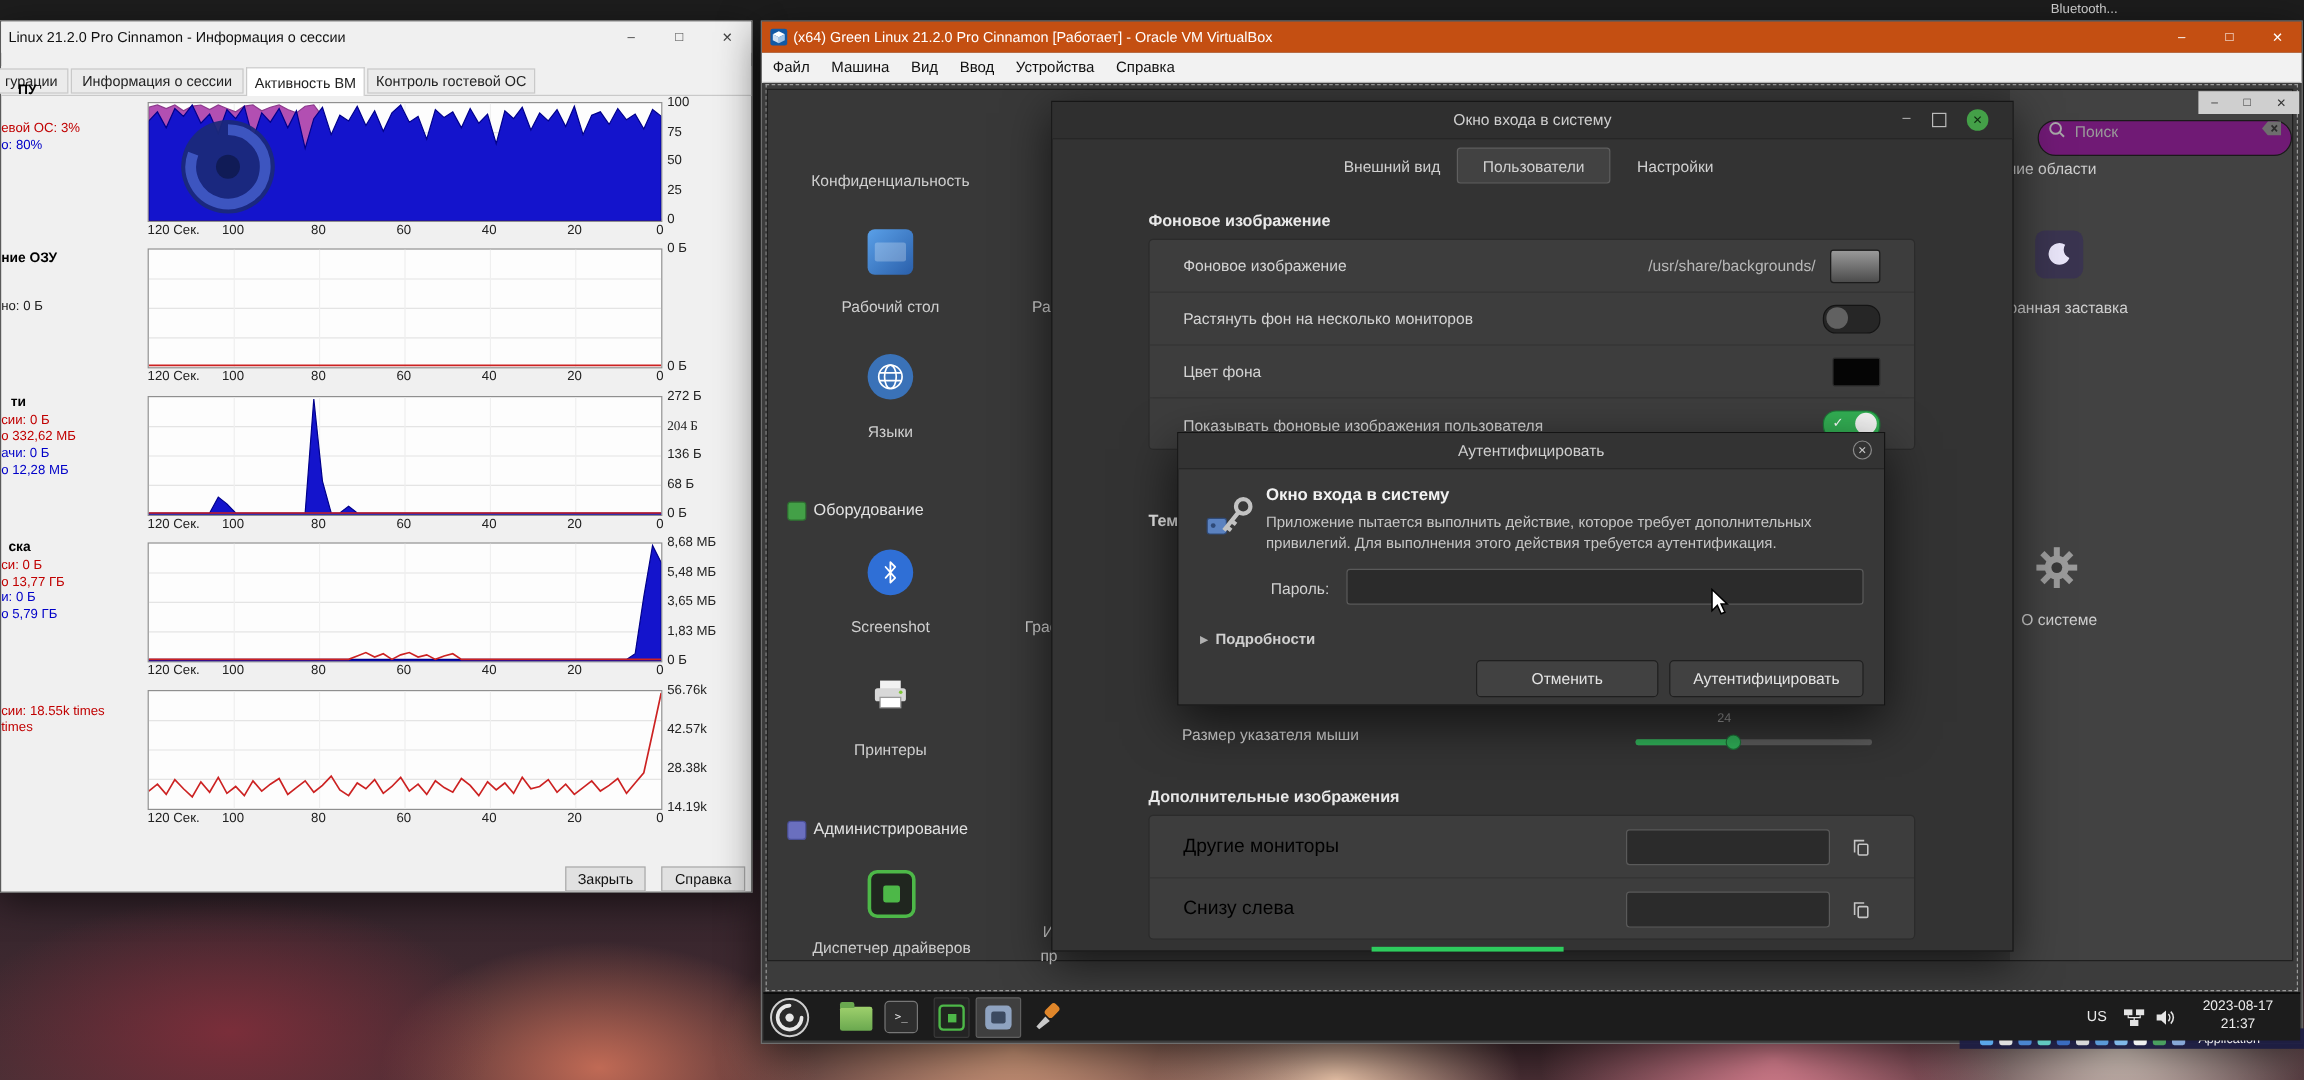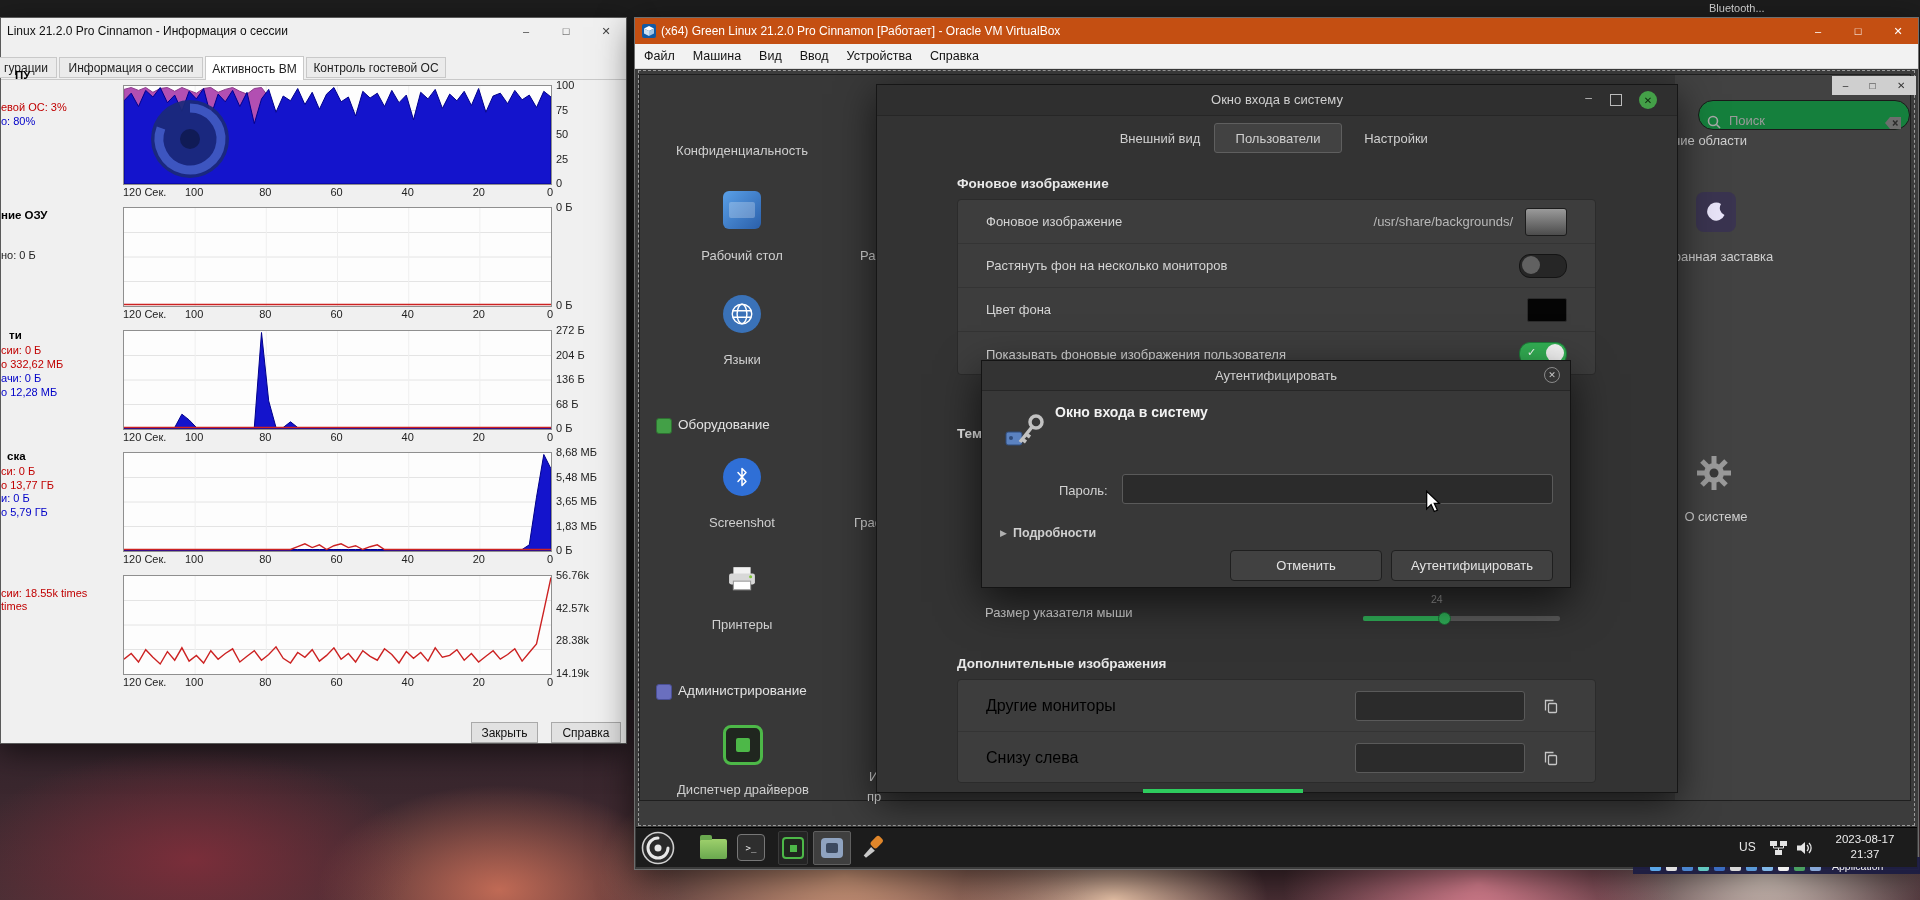--- a/index.html
+++ b/index.html
@@ -66,21 +66,21 @@
   #settings{position:absolute;left:3px;top:5px;width:1272px;height:727px;background:#383838;
             border:1px solid #1f1f1f;box-sizing:border-box;z-index:2}
   #settings .rightpanel{position:absolute;left:1035px;top:0;width:235px;height:725px;background:#424242}
   .cat-label{position:absolute;font-size:13px;color:#cfcfcf;text-align:center;white-space:nowrap;overflow:hidden}
   .frag{position:absolute;font-size:13px;color:#cfcfcf;white-space:nowrap}
   .sect-label{position:absolute;font-size:13.5px;color:#e2e2e2;white-space:nowrap}
   .tile{position:absolute;display:flex;align-items:center;justify-content:center}
   .lightstrip{position:absolute;left:1192px;top:1px;width:84px;height:19px;background:#cfcfcf;
               display:flex;align-items:center;justify-content:space-around;font-size:10px;color:#333}
   #search{position:absolute;left:1062px;top:31px;width:212px;height:30px;border-radius:15px;
-          background:#15803d;border:1px solid #1a1a1a;display:flex;align-items:flex-end;
+          background:#701a75;border:1px solid #1a1a1a;display:flex;align-items:flex-start;
           padding:0 8px;box-sizing:border-box;z-index:2}
   #search input{flex:1;background:transparent;border:none;outline:none;color:#cfcfcf;
                 font-size:13px;margin-left:6px;font-family:"Liberation Sans",sans-serif;min-width:0}
   #search input::placeholder{color:#9a9a9a}
   
   #login{position:absolute;left:240px;top:15px;width:802px;height:709px;background:#333333;
          border:1px solid #161616;box-shadow:0 10px 36px rgba(0,0,0,.6);box-sizing:border-box;z-index:5}
   #login .titlebar{position:absolute;left:0;top:0;width:100%;height:30px;background:#2f2f2f;
                    border-bottom:1px solid #262626}
   .dlg-title{position:absolute;left:0;top:7px;width:100%;text-align:center;font-size:13px;color:#cfcfcf}
@@ -237,21 +237,21 @@
             <line x1="142.3" y1="0" x2="142.3" y2="98" stroke="#efefef"></line>
             <line x1="213.5" y1="0" x2="213.5" y2="98" stroke="#efefef"></line>
             <line x1="284.7" y1="0" x2="284.7" y2="98" stroke="#efefef"></line>
             <line x1="355.8" y1="0" x2="355.8" y2="98" stroke="#efefef"></line>
             <polygon points="0,98 0.0,96.5 7.2,96.5 14.5,96.5 21.7,96.5 28.9,96.5 36.2,96.5 43.4,96.5 50.7,96.5 57.9,83.2 65.1,88.9 72.4,96.5 79.6,96.5 86.8,96.5 94.1,96.5 101.3,96.5 108.6,96.5 115.8,96.5 123.0,96.5 130.3,96.5 137.5,1.5 144.7,69.9 152.0,96.5 159.2,96.5 166.5,90.8 173.7,96.5 180.9,96.5 188.2,96.5 195.4,96.5 202.6,96.5 209.9,96.5 217.1,96.5 224.4,96.5 231.6,96.5 238.8,96.5 246.1,96.5 253.3,96.5 260.5,96.5 267.8,96.5 275.0,96.5 282.3,96.5 289.5,96.5 296.7,96.5 304.0,96.5 311.2,96.5 318.4,96.5 325.7,96.5 332.9,96.5 340.2,96.5 347.4,96.5 354.6,96.5 361.9,96.5 369.1,96.5 376.3,96.5 383.6,96.5 390.8,96.5 398.1,96.5 405.3,96.5 412.5,96.5 419.8,96.5 427.0,96.5 427,98" fill="#1414cc" stroke="#00008b"></polygon>
             <polyline points="0.0,96.5 7.2,96.5 14.5,96.5 21.7,96.5 28.9,96.5 36.2,96.5 43.4,96.5 50.7,96.5 57.9,96.5 65.1,96.5 72.4,96.5 79.6,96.5 86.8,96.5 94.1,96.5 101.3,96.5 108.6,96.5 115.8,96.5 123.0,96.5 130.3,96.5 137.5,96.5 144.7,96.5 152.0,96.5 159.2,96.5 166.5,96.5 173.7,96.5 180.9,96.5 188.2,96.5 195.4,96.5 202.6,96.5 209.9,96.5 217.1,96.5 224.4,96.5 231.6,96.5 238.8,96.5 246.1,96.5 253.3,96.5 260.5,96.5 267.8,96.5 275.0,96.5 282.3,96.5 289.5,96.5 296.7,96.5 304.0,96.5 311.2,96.5 318.4,96.5 325.7,96.5 332.9,96.5 340.2,96.5 347.4,96.5 354.6,96.5 361.9,96.5 369.1,96.5 376.3,96.5 383.6,96.5 390.8,96.5 398.1,96.5 405.3,96.5 412.5,96.5 419.8,96.5 427.0,96.5" fill="none" stroke="#cc2222" stroke-width="1.4"></polyline>
           </svg>
         </div>
       <div class="ylabels">
           <span style="top: -6px;">272 Б</span>
-          <span style="top: 18.5px;">204 Б</span>
+          <span style="top: 18.5px; font-family: Liberation Serif, serif;">204 Б</span>
           <span style="top: 43px;">136 Б</span>
           <span style="top: 67.5px;">68 Б</span>
           <span style="top: 92px;">0 Б</span>
         </div>
       <div class="xticks">
           <span style="left: 0px;">120 Сек.</span>
           <span style="left: 16.6667%; transform: translateX(-50%);">100</span>
           <span style="left: 33.3333%; transform: translateX(-50%);">80</span>
           <span style="left: 50%; transform: translateX(-50%);">60</span>
           <span style="left: 66.6667%; transform: translateX(-50%);">40</span>
@@ -553,20 +553,21 @@
           <svg width="46" height="40" viewBox="0 0 46 40">
             <rect x="3" y="20" width="16" height="13" rx="2" fill="#5b82c0" stroke="#2f4a78"></rect>
             <circle cx="8" cy="26" r="2" fill="#2f4a78"></circle>
             <g stroke="#c2c2c2" stroke-width="3.5" fill="none">
               <circle cx="33" cy="10" r="6"></circle>
               <path d="M29 15 L17 30 M19 27 l4 3 M23 22 l4 3"></path>
             </g>
           </svg>
         </span>
         <div class="abs" style="left:73px;top:43px;font-size:14px;font-weight:bold;color:#f2f2f2">Окно входа в систему</div>
+        <div class="abs" style="left:73px;top:66px;width:496px;font-size:12.5px;line-height:1.42;color:#c6c6c6">Приложение пытается выполнить действие, которое требует дополнительных привилегий. Для выполнения этого действия требуется аутентификация.</div>
         <span class="abs" style="left:77px;top:122px;font-size:13px;color:#d2d2d2">Пароль:</span>
         <input class="dkinput" style="left: 140px; top: 113px; width: 431px;">
         <div class="abs" style="left:18px;top:165px;display:flex;align-items:center;gap:6px">
           <span style="font-size:9px;color:#b0b0b0">▶</span>
           <span style="font-size:12.5px;font-weight:600;color:#cfcfcf">Подробности</span>
         </div>
         <div class="gbtn" style="left:248px;width:152px">Отменить</div>
         <div class="gbtn" style="left:409px;width:162px">Аутентифицировать</div>
       </div>
 

